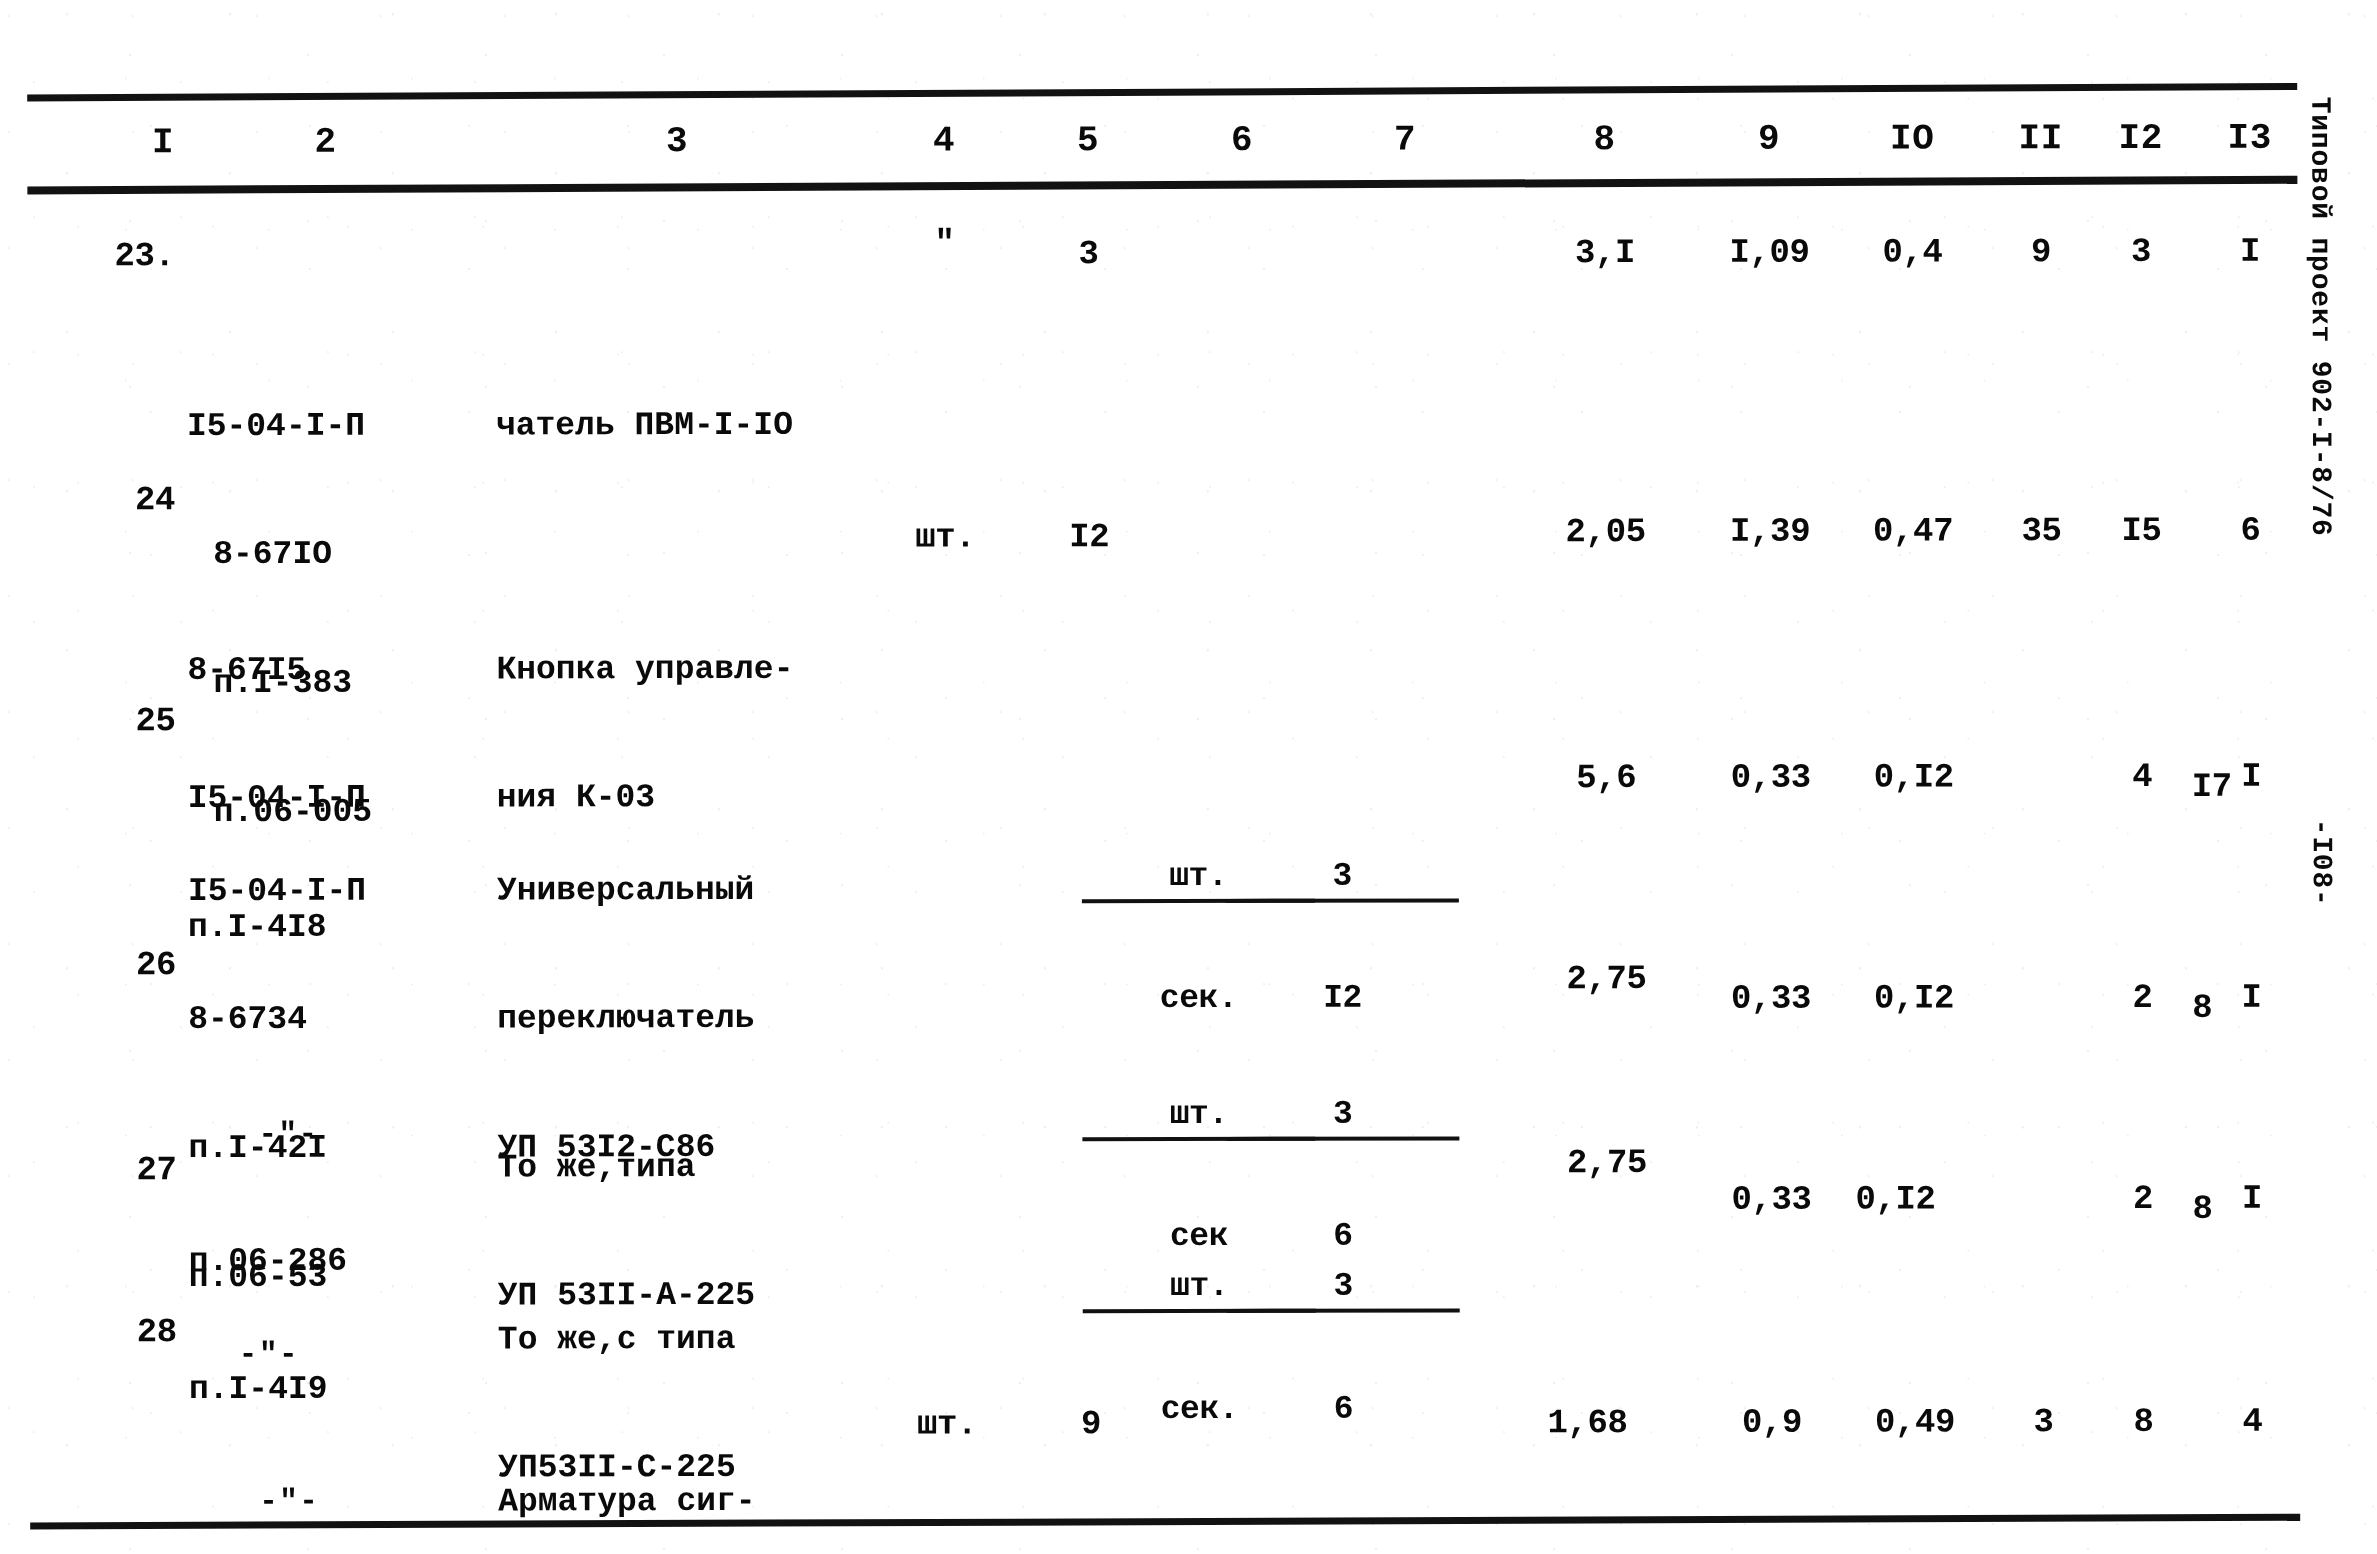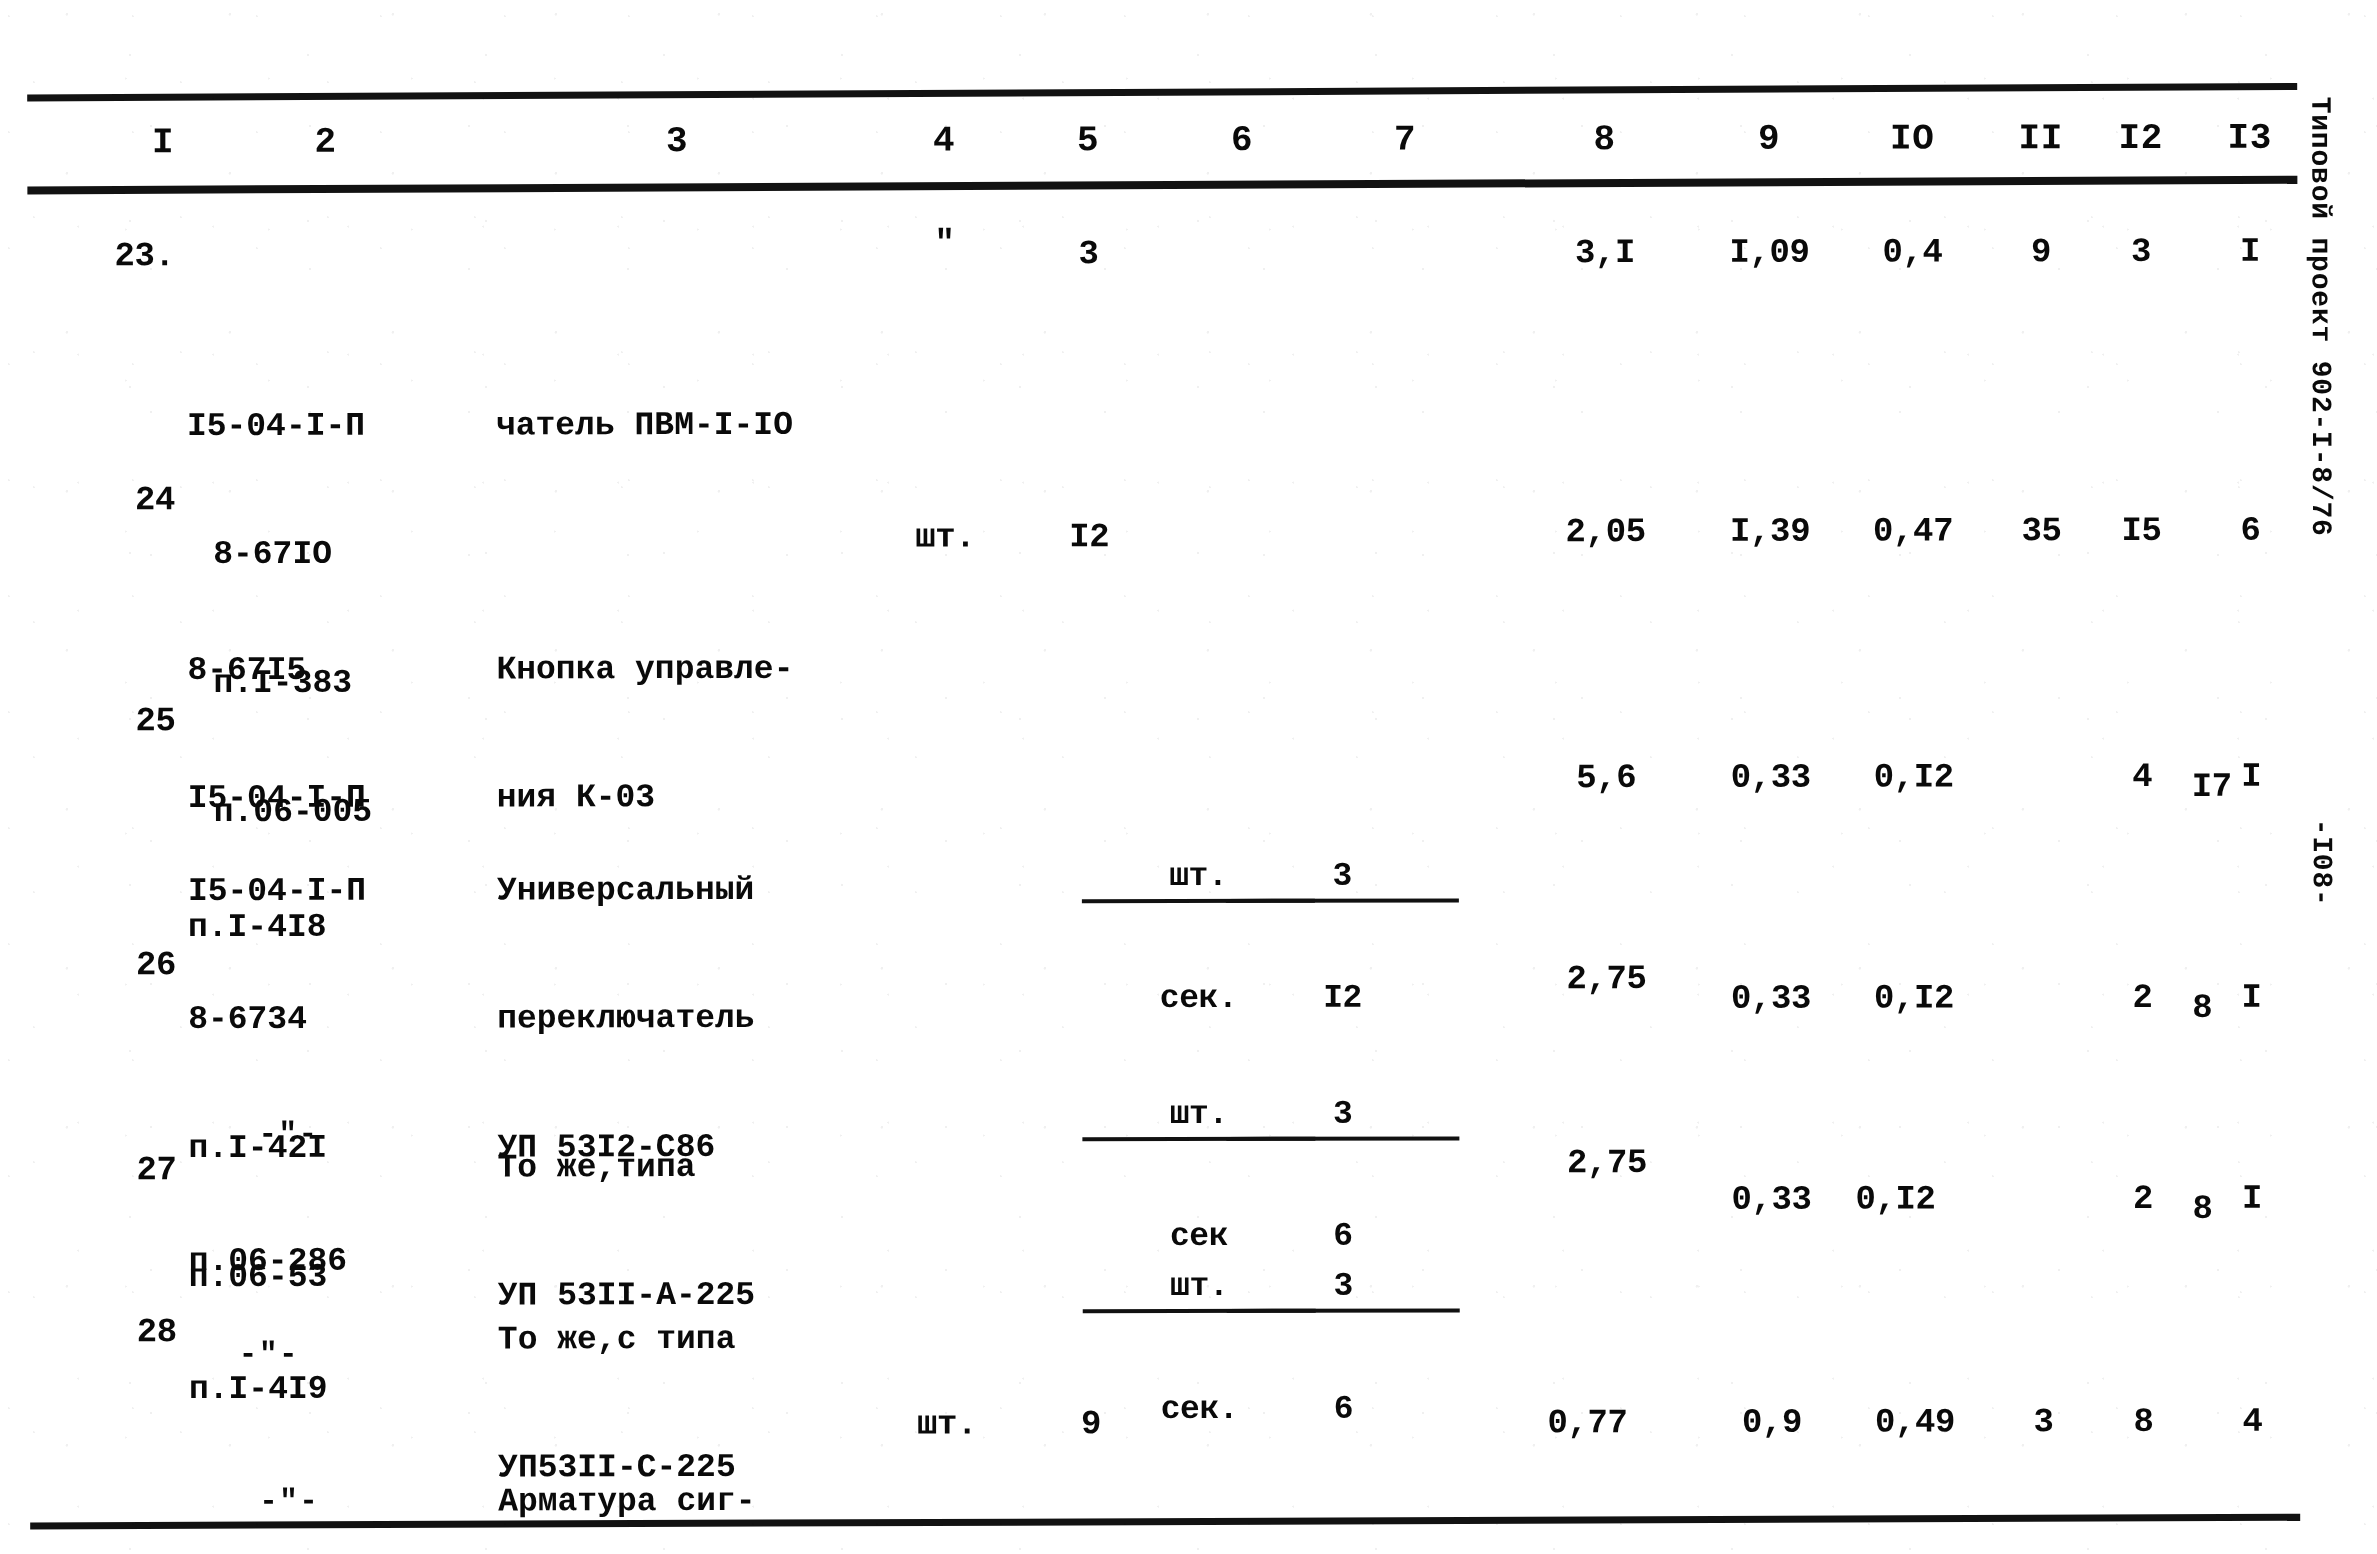--- a/index.html
+++ b/index.html
@@ -382,21 +382,21 @@
           <span class="desc-stack">
             <span>Арматура сиг-</span>
             
             
           </span>
         </div>
         <div class="cell c4 num" style="top:94px">шт.</div>
         <div class="cell c5 num" style="top:94px">9</div>
         <div class="cell c6 num"></div>
         <div class="cell c7 num"></div>
-        <div class="cell c8 num" style="top:94px;left:1517px">0,77</div>
+        <div class="cell c8 num" style="top:94px;left:1517px">1,68</div>
         <div class="cell c9 num" style="top:94px">0,9</div>
         <div class="cell c10 num" style="top:94px">0,49</div>
         <div class="cell c11 num" style="top:94px">3</div>
         <div class="cell c12 num" style="top:94px">8</div>
         <div class="cell c13 num" style="top:94px">4</div>
       </div>
 
     </div>
 
     <div class="margin-stamp" id="margin-code">Типовой проект 902-I-8/76</div>

